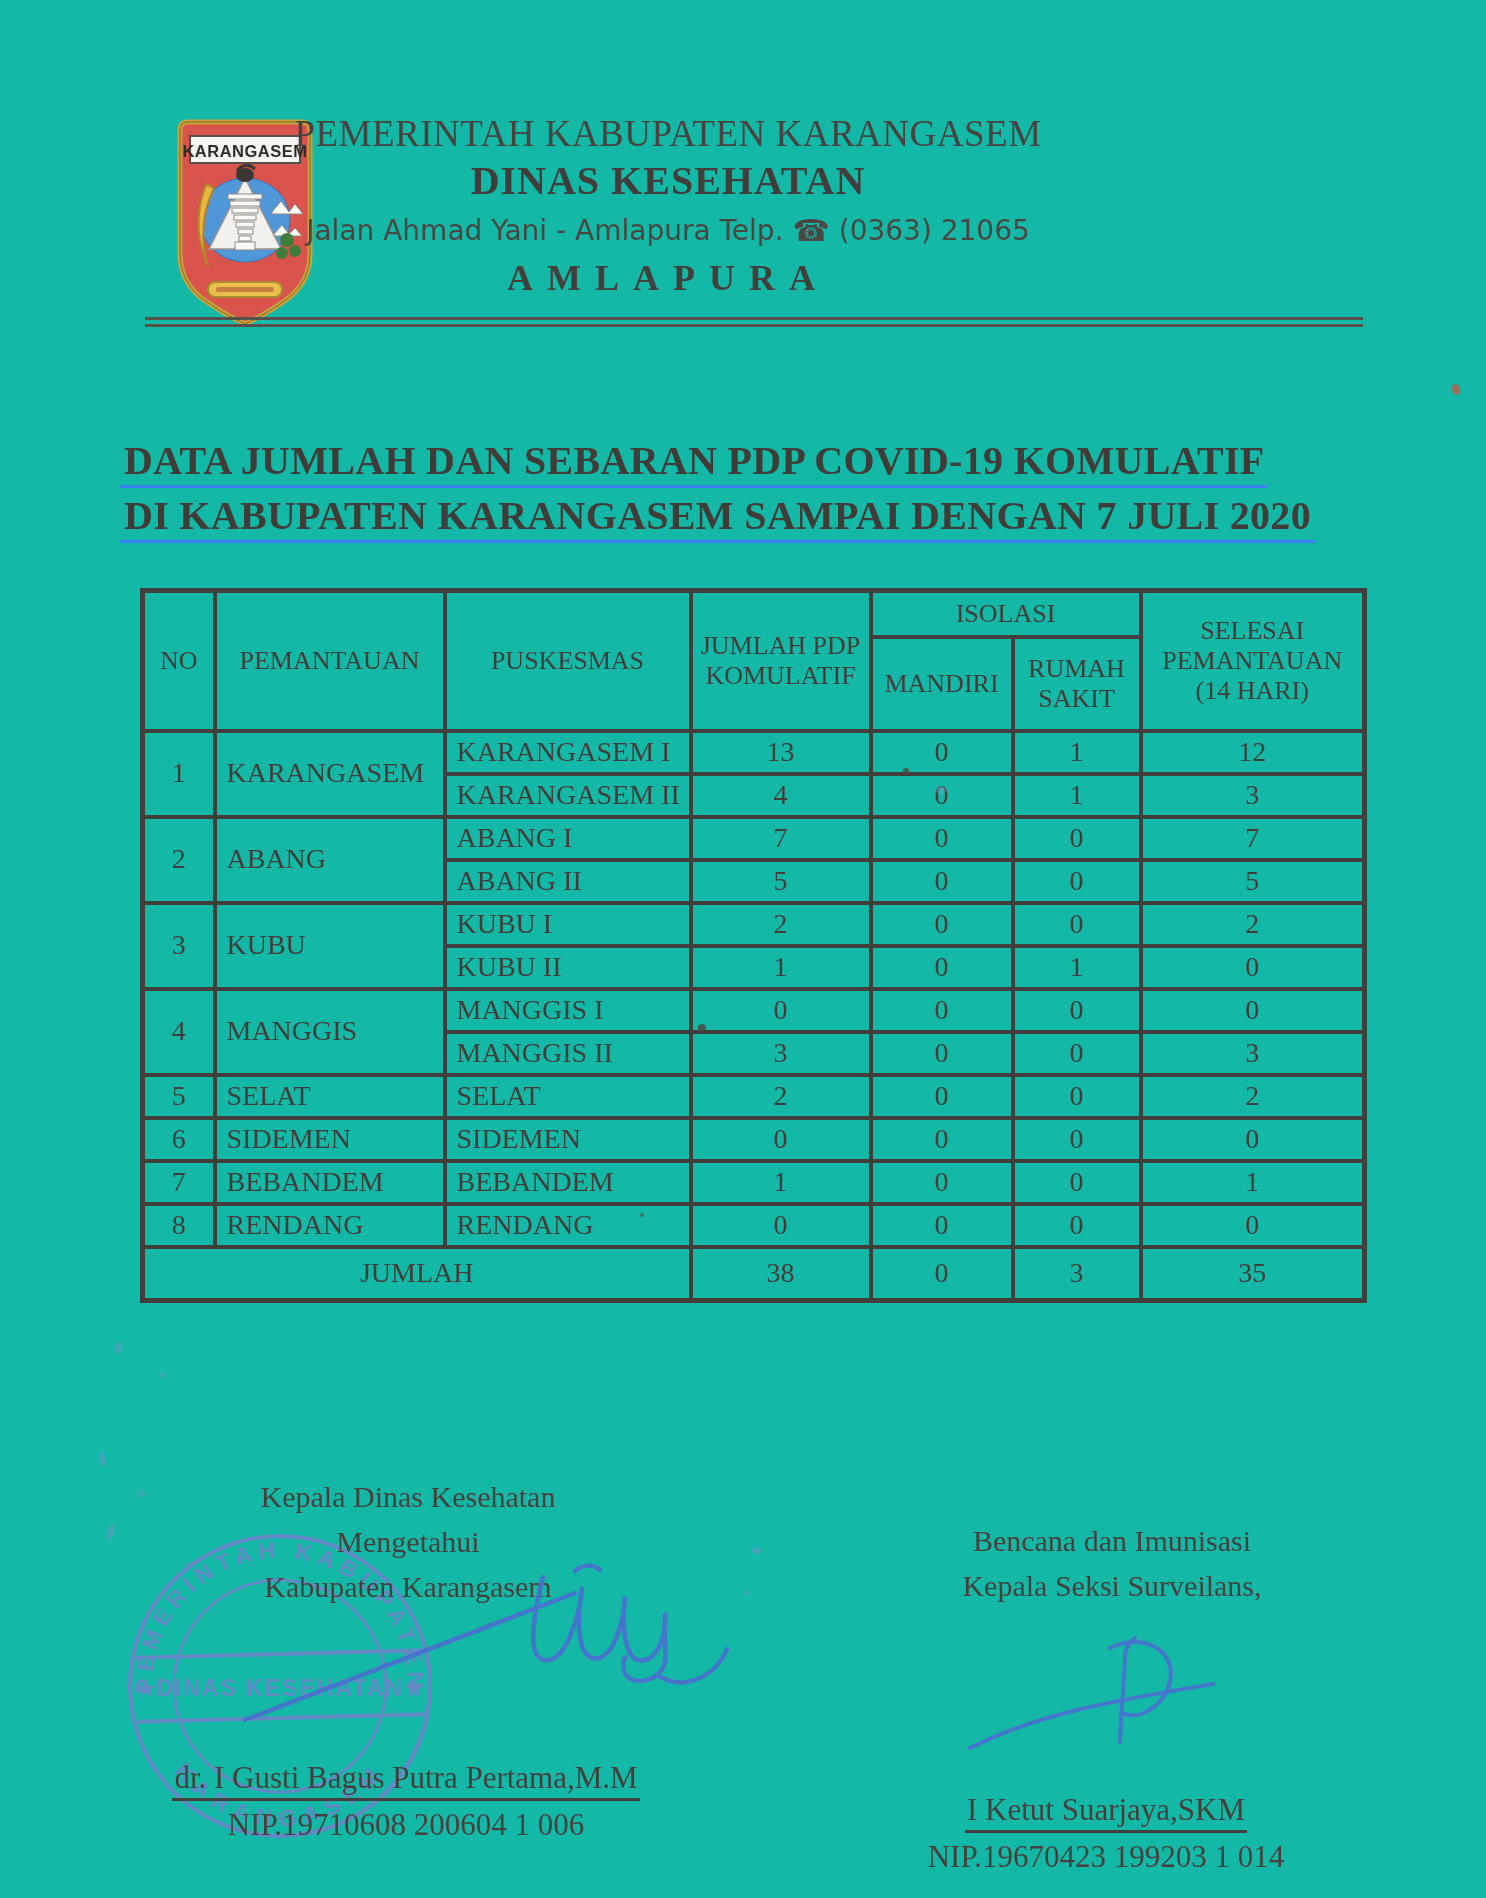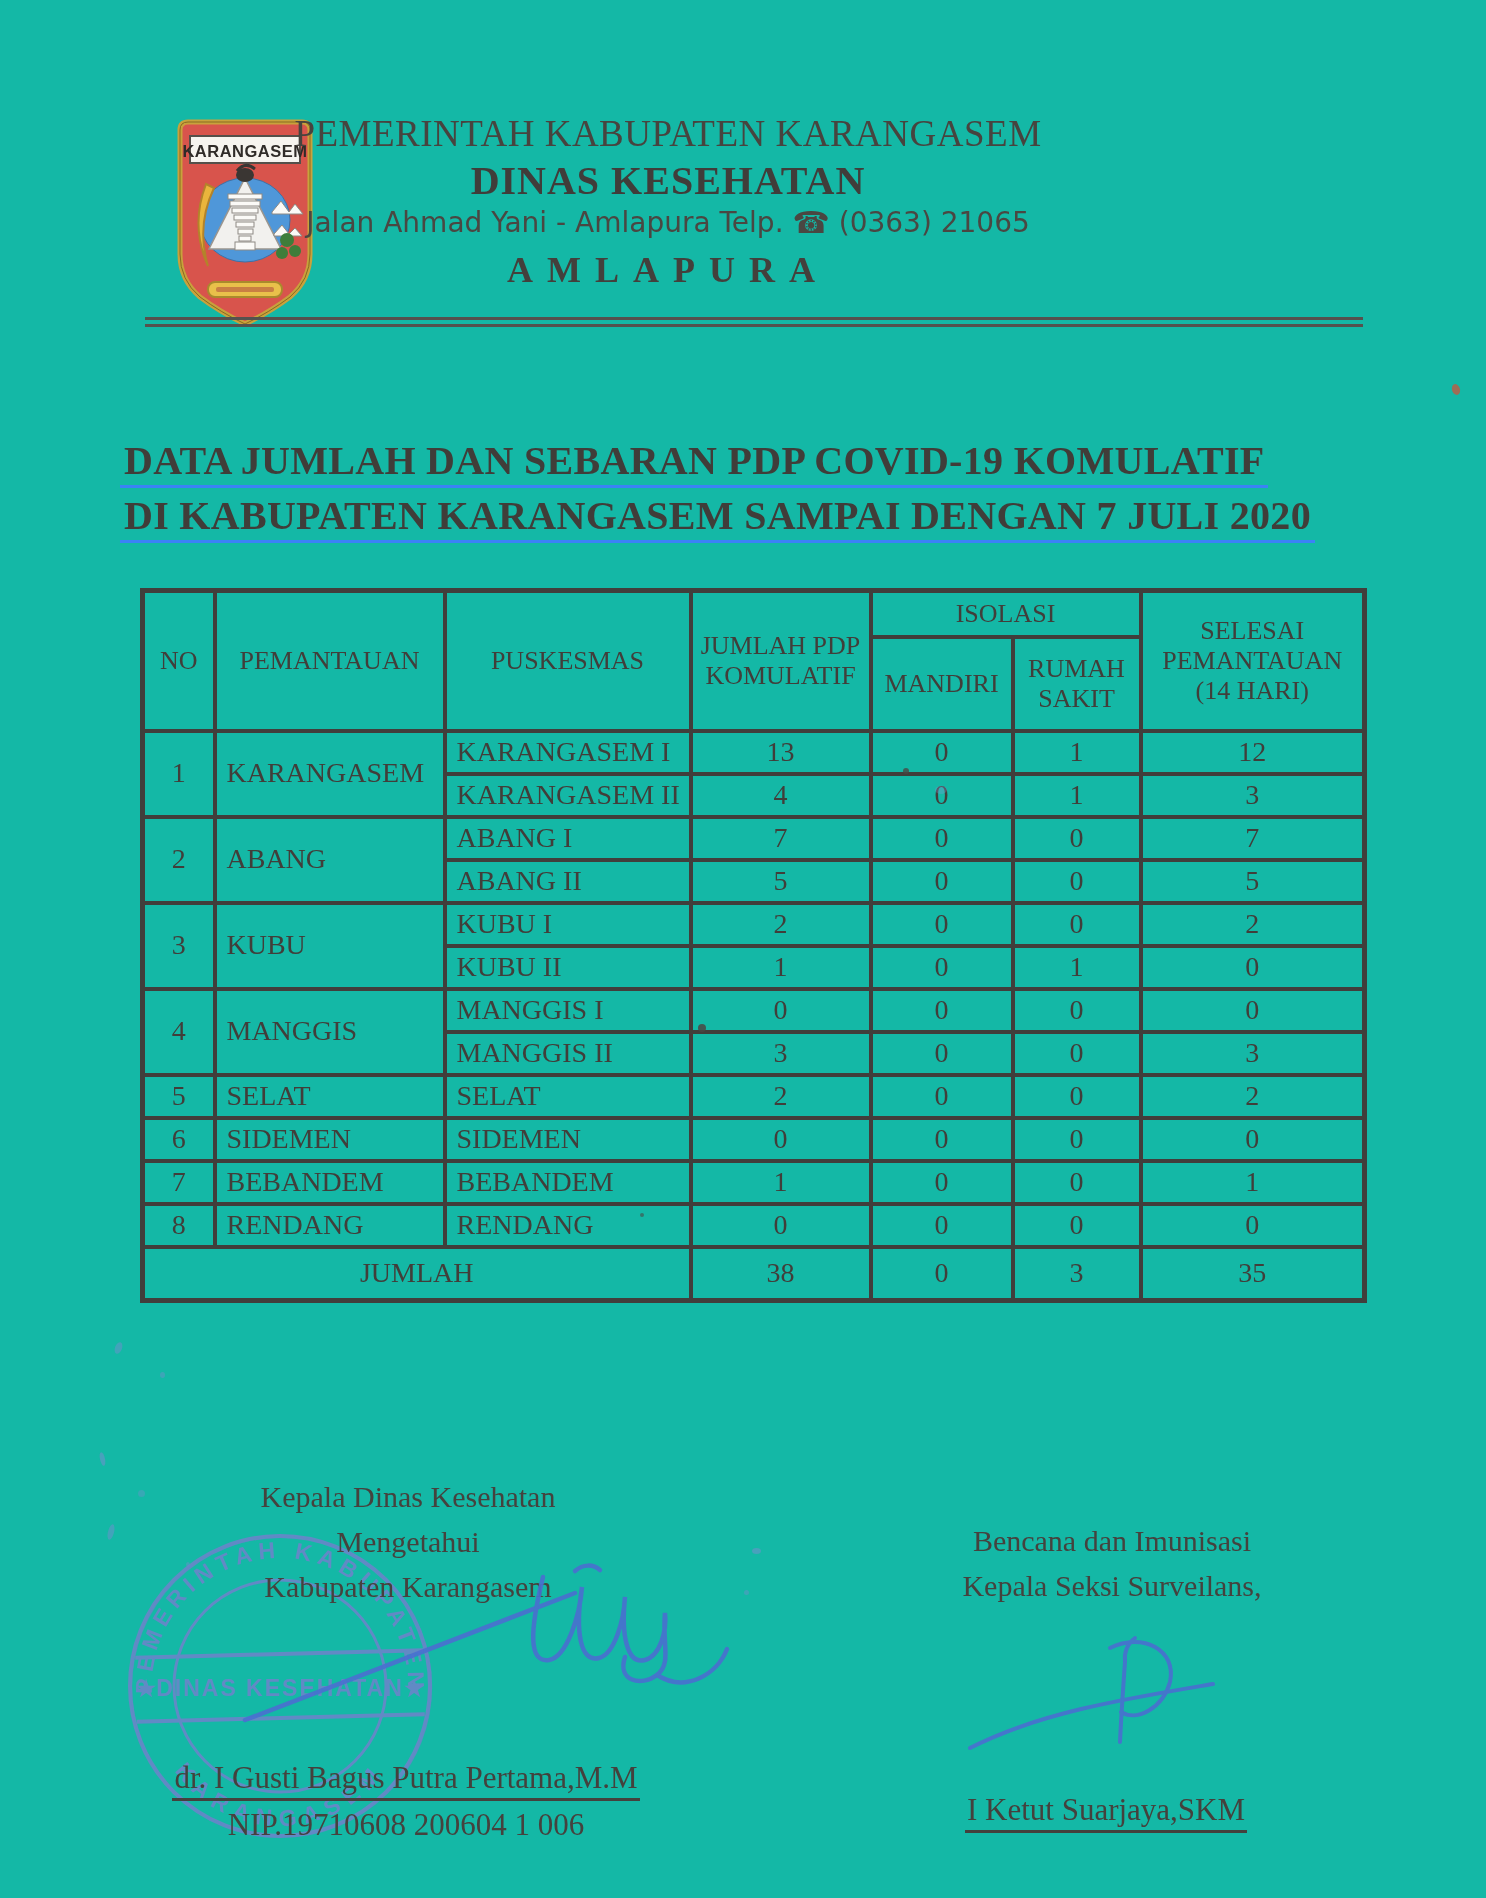--- a/index.html
+++ b/index.html
@@ -8,21 +8,21 @@
     background:#14b8a6;overflow:hidden;
     font-family:"Liberation Serif","DejaVu Serif",serif;
     color:#3e3c3a;
   }
   .abs{position:absolute;}
 
   
   .letterhead{left:268px;top:112px;width:800px;text-align:center;}
   .lh-gov{font-size:37px;letter-spacing:.5px;white-space:nowrap;color:#47443f;}
   .lh-dept{font-size:40px;font-weight:bold;letter-spacing:1px;margin-top:2px;color:#403d3a;}
-  .lh-addr{font-family:"DejaVu Sans","Liberation Sans",sans-serif;font-size:28px;color:#4a4742;white-space:nowrap;}
+  .lh-addr{font-family:"DejaVu Sans","Liberation Sans",sans-serif;font-size:28px;color:#4a4742;margin-top:8px;white-space:nowrap;}
   .lh-addr .phone-glyph{font-size:30px;position:relative;top:1px;}
   .lh-city{font-size:36px;font-weight:bold;letter-spacing:14px;margin-top:10px;color:#43403c;}
   .rule{left:145px;top:317px;width:1218px;height:4px;border-top:3px solid #55524e;border-bottom:3px solid #55524e;}
 
   
   .doc-title{left:120px;top:441px;width:1000px;text-align:center;line-height:1;}
   .doc-title .t-line{display:inline-block;font-size:40px;font-weight:bold;color:#403d39;
     border-bottom:3px solid #3b82f6;padding:0 4px 4px;letter-spacing:.3px;white-space:nowrap;}
   .doc-title .t2{margin-top:8px;}
 
@@ -299,20 +299,21 @@
     </g>
   </svg>
 
   <div class="abs sig-name name-left">
     <div><span class="nm">dr. I Gusti Bagus Putra Pertama,M.M</span></div>
     <div class="nip">NIP.19710608 200604 1 006</div>
   </div>
 
   <div class="abs sig-name name-right">
     <div><span class="nm">I Ketut Suarjaya,SKM</span></div>
+    <div class="nip">NIP.19670423 199203 1 014</div>
   </div>
 
   <div class="speck" style="left:115px;top:1342px;width:7px;height:12px;background:#7b89d2;opacity:.45;transform:rotate(20deg);"></div>
   <div class="speck" style="left:160px;top:1372px;width:5px;height:6px;background:#7b89d2;opacity:.4;"></div>
   <div class="speck" style="left:100px;top:1452px;width:5px;height:14px;background:#7b89d2;opacity:.5;transform:rotate(-12deg);"></div>
   <div class="speck" style="left:138px;top:1490px;width:7px;height:7px;background:#7b89d2;opacity:.35;"></div>
   <div class="speck" style="left:108px;top:1524px;width:6px;height:16px;background:#7b89d2;opacity:.45;transform:rotate(14deg);"></div>
   <div class="speck" style="left:186px;top:1562px;width:4px;height:5px;background:#7b89d2;opacity:.4;"></div>
   <div class="speck" style="left:752px;top:1548px;width:9px;height:6px;background:#7b89d2;opacity:.5;"></div>
   <div class="speck" style="left:744px;top:1590px;width:5px;height:5px;background:#7b89d2;opacity:.4;"></div>

